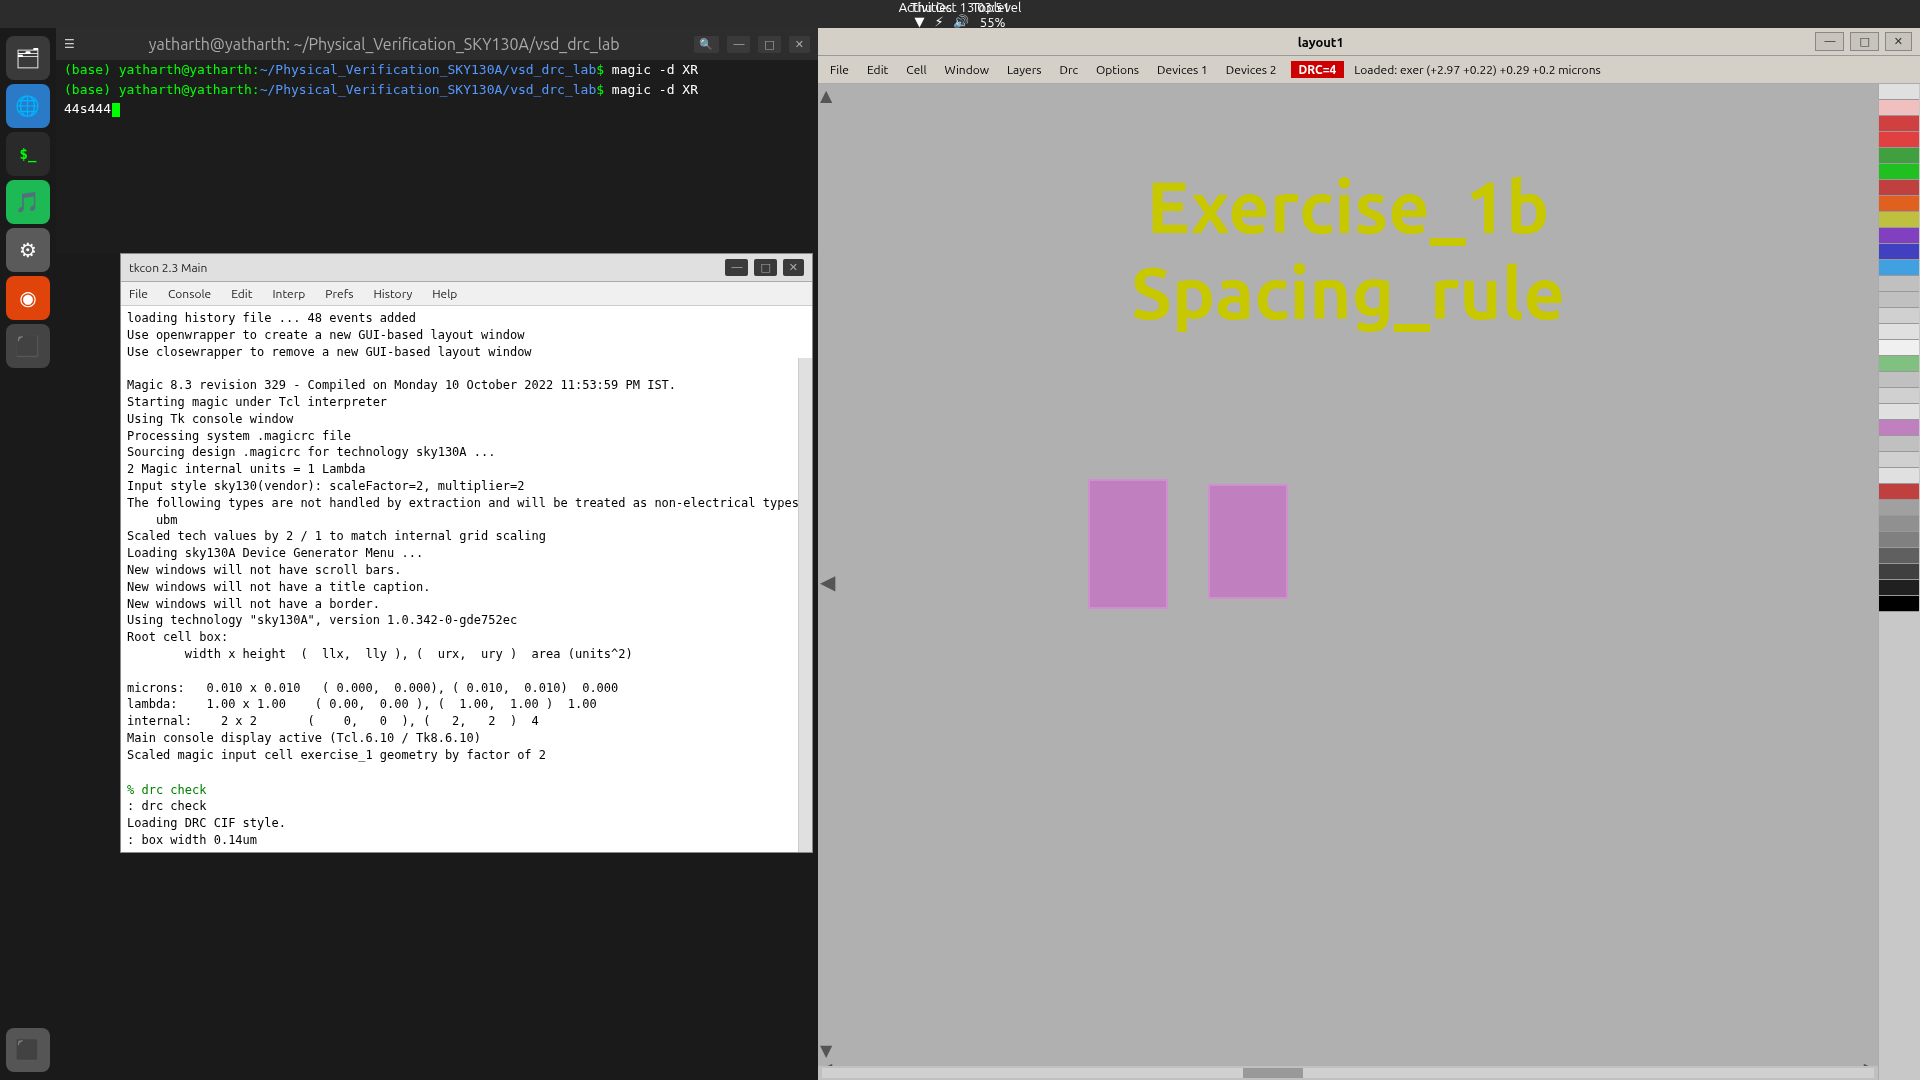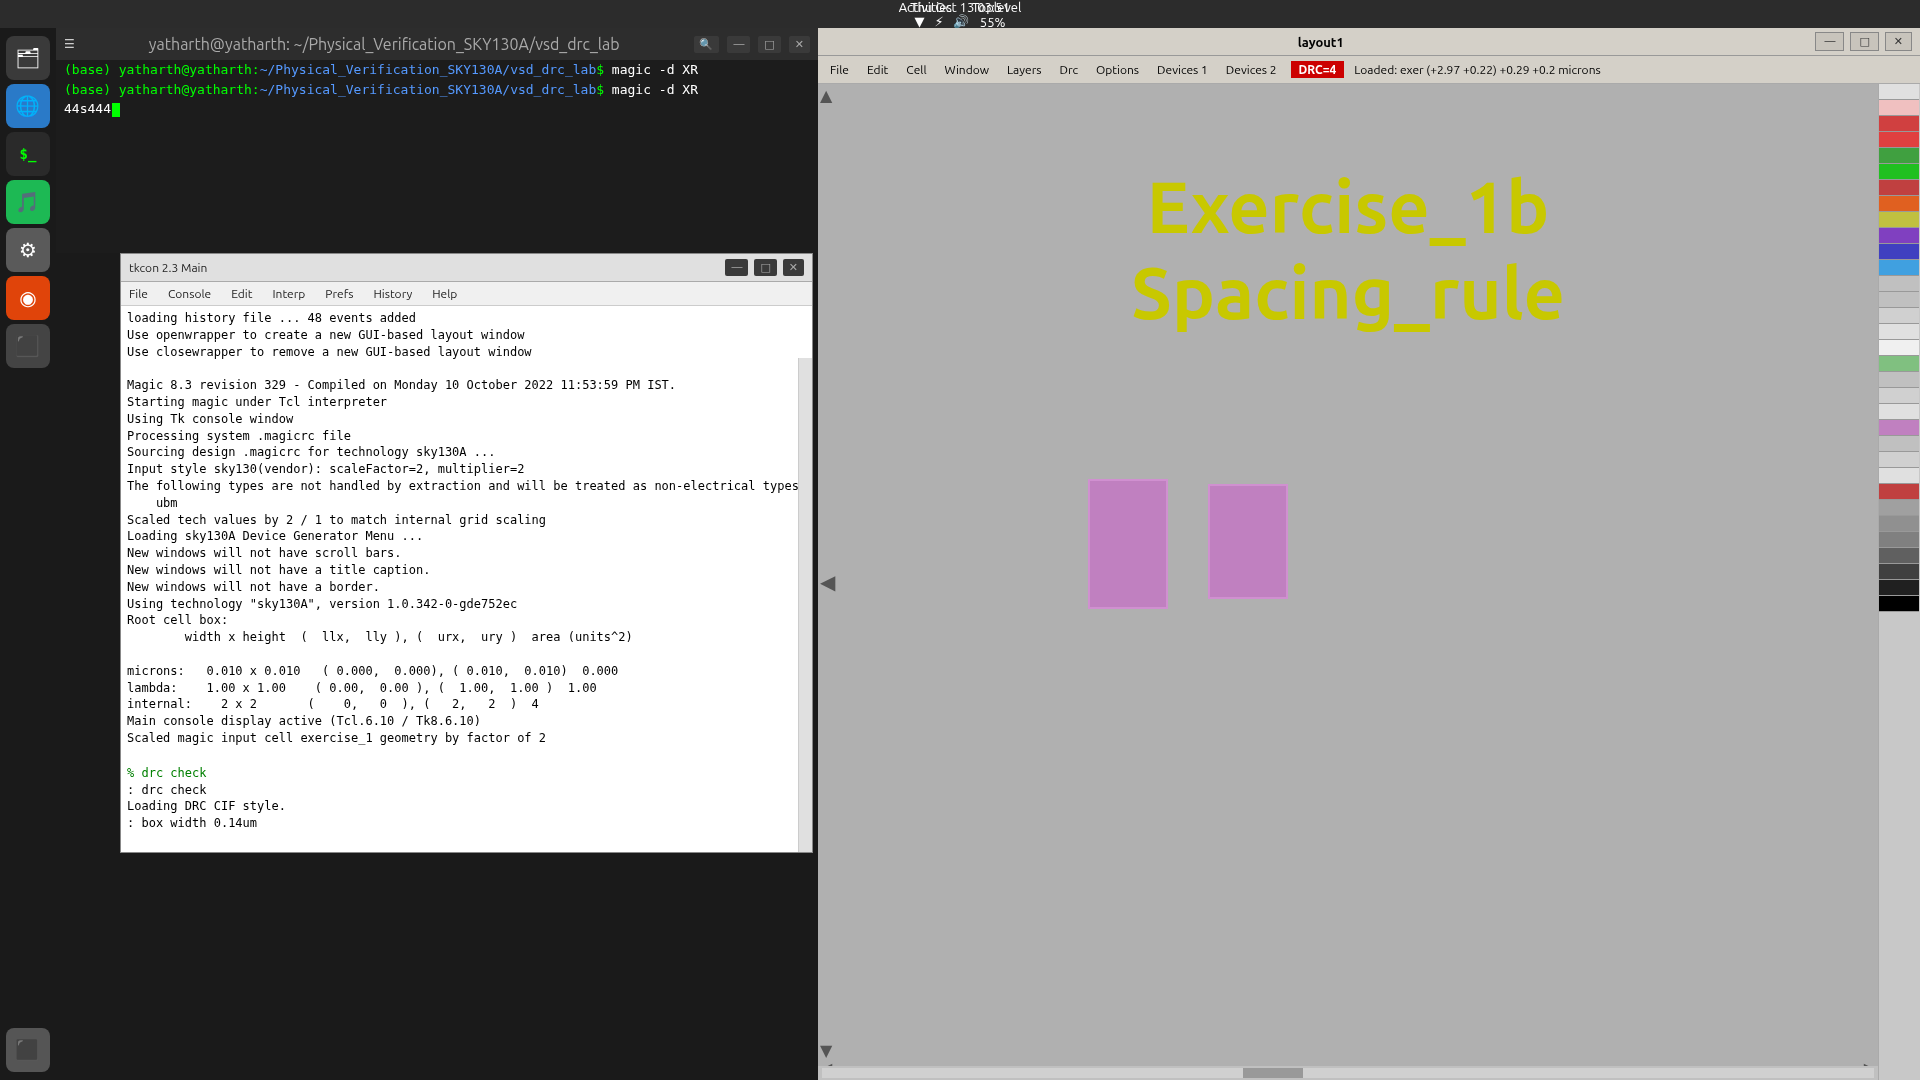--- a/index.html
+++ b/index.html
@@ -404,20 +404,21 @@
       <div id="tkcon-body" style="position:relative; overflow:hidden;">
         <div class="tkcon-line tkcon-black">loading history file ... 48 events added</div>
         <div class="tkcon-line tkcon-black">Use openwrapper to create a new GUI-based layout window</div>
         <div class="tkcon-line tkcon-black">Use closewrapper to remove a new GUI-based layout window</div>
         <div class="tkcon-line">&nbsp;</div>
         <div class="tkcon-line tkcon-black">Magic 8.3 revision 329 - Compiled on Monday 10 October 2022 11:53:59 PM IST.</div>
         <div class="tkcon-line tkcon-black">Starting magic under Tcl interpreter</div>
         <div class="tkcon-line tkcon-black">Using Tk console window</div>
         <div class="tkcon-line tkcon-black">Processing system .magicrc file</div>
         <div class="tkcon-line tkcon-black">Sourcing design .magicrc for technology sky130A ...</div>
+        <div class="tkcon-line tkcon-black">2 Magic internal units = 1 Lambda</div>
         <div class="tkcon-line tkcon-black">Input style sky130(vendor): scaleFactor=2, multiplier=2</div>
         <div class="tkcon-line tkcon-black">The following types are not handled by extraction and will be treated as non-electrical types:</div>
         <div class="tkcon-line tkcon-black">    ubm</div>
         <div class="tkcon-line tkcon-black">Scaled tech values by 2 / 1 to match internal grid scaling</div>
         <div class="tkcon-line tkcon-black">Loading sky130A Device Generator Menu ...</div>
         <div class="tkcon-line tkcon-black">New windows will not have scroll bars.</div>
         <div class="tkcon-line tkcon-black">New windows will not have a title caption.</div>
         <div class="tkcon-line tkcon-black">New windows will not have a border.</div>
         <div class="tkcon-line tkcon-black">Using technology "sky130A", version 1.0.342-0-gde752ec</div>
         <div class="tkcon-line tkcon-black">Root cell box:</div>

